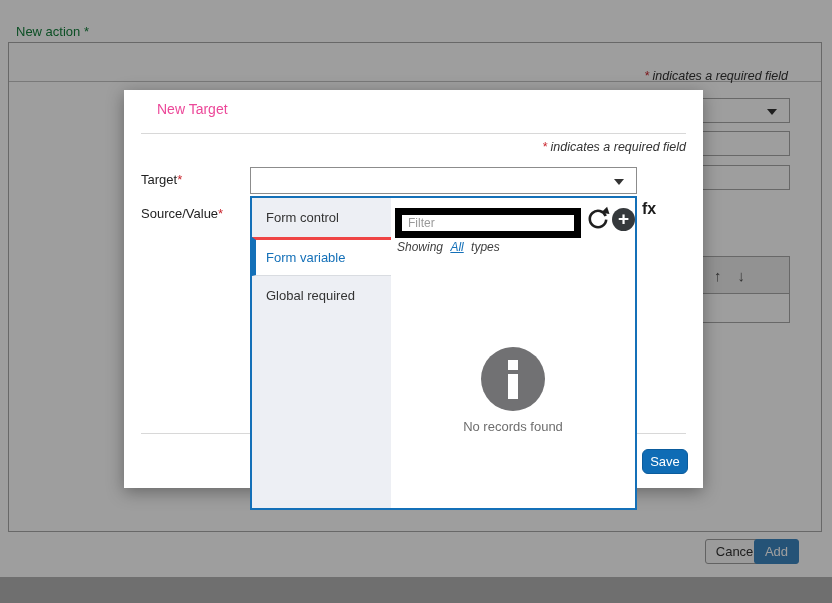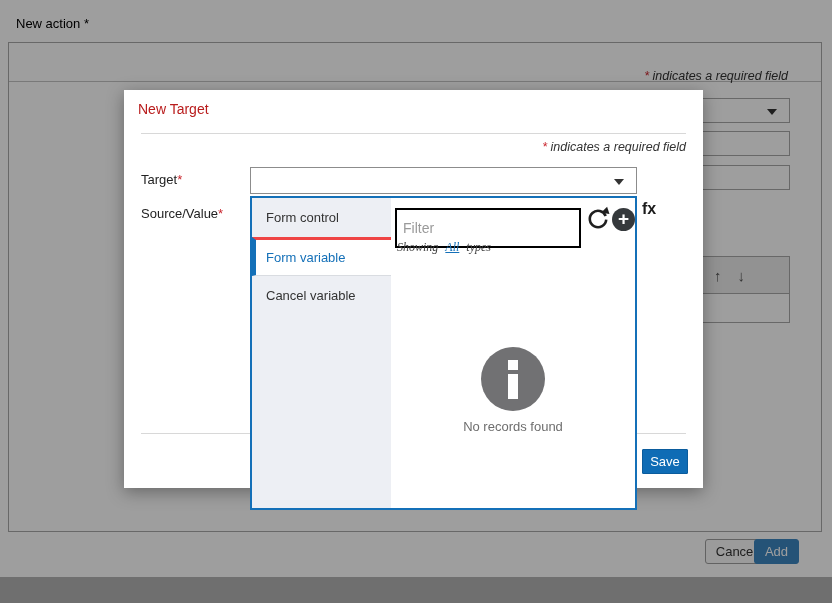--- a/index.html
+++ b/index.html
@@ -2,21 +2,21 @@
 <html><head>
 <meta charset="utf-8">
 <style>
   * { box-sizing: border-box; margin: 0; padding: 0; }
   html, body { width: 832px; height: 603px; }
   body { font-family: "Liberation Sans", sans-serif; background: #fff; overflow: hidden; position: relative; }
   .stage { position: absolute; left: 0; top: 0; width: 832px; height: 603px; overflow: hidden; }
 
   
   .page { position: absolute; inset: 0; background: #fff; }
-  .page-title { position: absolute; left: 16px; top: 16px; font-size: 13px; color: #000000; }
+  .page-title { position: absolute; left: 16px; top: 24px; font-size: 13px; color: #15803d; }
   .panel { position: absolute; left: 8px; top: 42px; width: 814px; height: 490px; border: 1px solid #a9a9a9; background: #fff; }
   .panel-underline { position: absolute; left: 0; top: 38px; width: 100%; height: 1px; background: #c3c3c3; }
   .tabstrip { position: absolute; left: 0; top: 0; width: 111px; height: 100%; border-right: 1px solid #c3c3c3; }
   .ptab { height: 38px; display: flex; align-items: center; padding-left: 16px; font-size: 13px; color: #333; border-bottom: 1px solid #c3c3c3; cursor: pointer; }
   .ptab.selected { background: #fff; border-left: 4px solid #1470b8; padding-left: 12px; font-weight: bold; }
   .bg-required { position: absolute; right: 33px; top: 26px; font-style: italic; font-size: 12.5px; color: #333; white-space: nowrap; }
   .red-star { color: #c9252d; }
   .bg-select, .bg-input { position: absolute; left: 572px; width: 209px; height: 25px; border: 1px solid #a8a8a8; background: #fff; }
   .bg-select { top: 55px; }
   .bg-input1 { top: 88px; }
@@ -28,42 +28,42 @@
   .page-footer-btn { position: absolute; top: 539px; height: 25px; font-size: 13px; border-radius: 3px; display: flex; align-items: center; justify-content: center; cursor: pointer; font-family: "Liberation Sans", sans-serif; }
   .btn-cancel { left: 705px; width: 62px; background: #fbfbfb; border: 1px solid #9e9e9e; color: #333; }
   .btn-add { left: 754px; width: 45px; background: #3c86c0; border: 1px solid #3c86c0; color: #fff; }
   .bottom-strip { position: absolute; left: 0; top: 577px; width: 832px; height: 26px; background: #b4b4b4; }
 
   
   .overlay { position: absolute; inset: 0; background: rgba(0,0,0,0.38); z-index: 10; }
 
   
   .modal { position: absolute; left: 124px; top: 90px; width: 579px; height: 398px; background: #fff; z-index: 20; box-shadow: 0 4px 16px rgba(0,0,0,0.35); }
-  .modal-title { position: absolute; left: 14px; top: 11px; font-size: 14px; color: #b91c1c; }
+  .modal-title { position: absolute; left: 33px; top: 11px; font-size: 14px; color: #ec4899; }
   .modal-divider { position: absolute; left: 17px; right: 17px; top: 43px; height: 1px; background: #d8d8d8; }
   .modal-required { position: absolute; right: 17px; top: 50px; font-style: italic; font-size: 12.5px; color: #333; white-space: nowrap; }
   .field-label { position: absolute; left: 17px; font-size: 13px; color: #222; }
   .label-target { top: 82px; }
   .label-source { top: 116px; }
   .target-select { position: absolute; left: 126px; top: 77px; width: 387px; height: 27px; border: 1px solid #8c8c8c; background: #fff; cursor: pointer; }
   .modal-footer-divider { position: absolute; left: 17px; right: 17px; top: 343px; height: 1px; background: #d8d8d8; }
-  .save-btn { position: absolute; right: 15px; top: 359px; width: 46px; height: 25px; background: #0f6cb5; border: 1px solid #0b5c9d; color: #fff; font-size: 13px; border-radius: 1px; display: flex; align-items: center; justify-content: center; cursor: pointer; }
+  .save-btn { position: absolute; right: 15px; top: 359px; width: 46px; height: 25px; background: #0f6cb5; border: 1px solid #0b5c9d; color: #fff; font-size: 13px; border-radius: 6px; display: flex; align-items: center; justify-content: center; cursor: pointer; }
   .fx-btn { position: absolute; left: 518px; top: 110px; font-size: 16px; font-weight: bold; color: #1b1b1b; cursor: pointer; }
 
   
   .picker { position: absolute; left: 250px; top: 196px; width: 387px; height: 314px; background: #15803d; border: 2px solid #1470b8; z-index: 30; display: flex; }
   .picker-sidebar { width: 139px; background: #edeff4; flex-shrink: 0; }
   .picker-tab { height: 39px; display: flex; align-items: center; padding-left: 14px; font-size: 13px; color: #333; cursor: pointer; }
   .picker-tab.selected { background: #fff; color: #1470b8; border-left: 4px solid #1470b8; padding-left: 10px; border-top: 3px solid #ef4444; border-bottom: 1px solid #d9dce1; }
   .picker-content { flex: 1; position: relative; background: #fff; }
-  .filter-input { position: absolute; left: 4px; top: 10px; width: 186px; height: 23px; border: 2px solid #000000; font-size: 14px; padding: 18px 6px; color: #333; outline: none; font-family: "Liberation Sans", sans-serif; }
+  .filter-input { position: absolute; left: 4px; top: 10px; width: 186px; height: 23px; border: 7px solid #000000; font-size: 12px; padding: 8px 6px; color: #333; outline: none; font-family: "Liberation Sans", sans-serif; }
   .filter-input::placeholder { color: #9a9a9a; }
   .refresh-icon { position: absolute; left: 194px; top: 8px; width: 26px; height: 26px; cursor: pointer; }
   .plus-icon { position: absolute; left: 221px; top: 10px; width: 23px; height: 23px; border-radius: 50%; background: #35393c; color: #fff; font-size: 19px; font-weight: bold; line-height: 21px; text-align: center; cursor: pointer; }
-  .showing { position: absolute; left: 6px; top: 42px; font-style: italic; font-size: 12px; color: #3f3f3f; font-family: Liberation Serif, serif; }
+  .showing { position: absolute; left: 6px; top: 42px; font-style: italic; font-size: 12px; color: #3f3f3f; }
   .showing-link { color: #1470b8; text-decoration: underline; cursor: pointer; margin: 0 4px; }
   .empty-state { position: absolute; left: 0; right: 0; top: 149px; text-align: center; }
   .info-circle { width: 64px; height: 64px; border-radius: 50%; background: #717173; margin: 0 auto; position: relative; }
   .i-dot { position: absolute; left: 27px; top: 13px; width: 10px; height: 10px; background: #fff; }
   .i-bar { position: absolute; left: 27px; top: 27px; width: 10px; height: 25px; background: #fff; }
   .empty-text { margin-top: 8px; font-size: 13px; color: #6e6e6e; }
 </style>
 </head>
 <body>
 
@@ -130,21 +130,21 @@
 
   <div class="picker">
     <div class="picker-sidebar">
       <div class="picker-tab">
         <span>Form control</span>
       </div>
       <div class="picker-tab selected">
         <span>Form variable</span>
       </div>
       <div class="picker-tab">
-        <span>Cancel variable</span>
+        <span>Global required</span>
       </div>
     </div>
 
     <div class="picker-content">
       <input class="filter-input" type="text" placeholder="Filter" style="">
 
       <svg class="refresh-icon" viewBox="0 0 24 24">
         <path d="M19.1 9.2 A 7.6 7.6 0 1 0 19.6 12.6" fill="none" stroke="#1f1f1f" stroke-width="2.4"></path>
         <polygon points="14.8,6.2 22.6,7.4 20.4,0.8" fill="#1f1f1f"></polygon>
       </svg>

